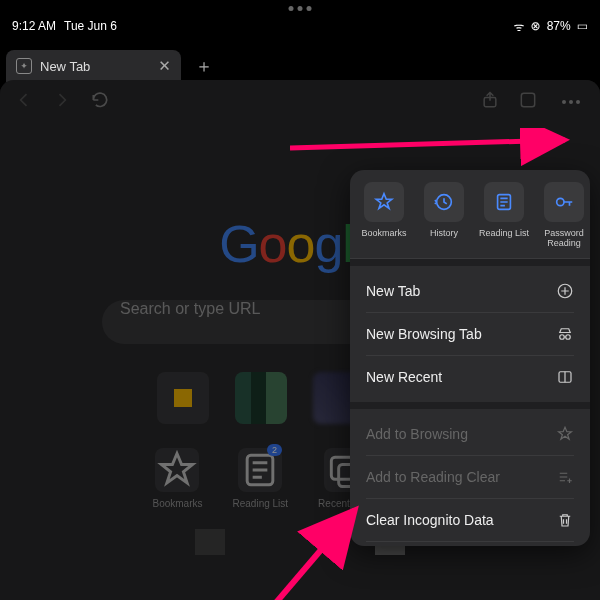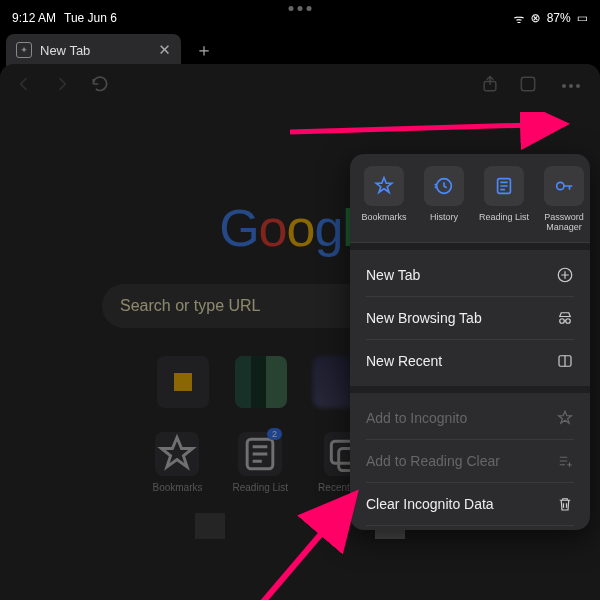--- a/index.html
+++ b/index.html
@@ -1,35 +1,35 @@
 <!DOCTYPE html>
 <html><head>
 <meta charset="utf-8">
 <style>
 html,body{margin:0;padding:0;width:600px;height:600px;background:#000;font-family:-apple-system,BlinkMacSystemFont,sans-serif;overflow:hidden;color:#fff}
-.status-bar{height:20px;display:flex;justify-content:space-between;align-items:center;padding:8px 12px;font-size:12px;color:#fff}
+.status-bar{height:20px;display:flex;justify-content:space-between;align-items:center;padding:16px 12px;font-size:12px;color:#fff}
 .status-left{display:flex;align-items:center;gap:8px}
 .status-right{display:flex;align-items:center;gap:6px}
 .tab-strip{height:28px;display:flex;align-items:center;padding:0 6px;gap:8px}
 .tab{display:flex;align-items:center;background:#2a2a2c;border-radius:8px 8px 0 0;padding:4px 10px;gap:8px;height:24px}
 .tab-icon{width:14px;height:14px;border:1.5px solid #888;border-radius:3px;display:flex;align-items:center;justify-content:center;font-size:9px;color:#888}
 .tab-title{font-size:13px;color:#ddd}
 .tab-close{color:#aaa;font-size:15px;margin-left:60px}
 .new-tab-btn{color:#aaa;font-size:18px;margin-left:6px}
 .content{position:relative;background:#2a2a2c;height:552px;border-radius:14px 14px 0 0;margin-top:0}
 .dim-overlay{position:absolute;inset:0;background:rgba(0,0,0,0.45);border-radius:14px 14px 0 0}
 .toolbar{height:44px;display:flex;align-items:center;padding:0 14px;gap:18px;color:#777}
 .toolbar .spacer{flex:1}
 .toolbar svg{width:20px;height:20px}
 .more-btn{display:flex;gap:3px;align-items:center;padding:6px;border-radius:6px}
 .dot{width:4px;height:4px;border-radius:50%;background:#999}
 .page{position:relative;padding-top:90px;text-align:center}
 .google-logo{font-size:52px;font-weight:500;letter-spacing:-1px}
 .g-b{color:#4285F4}.g-r{color:#EA4335}.g-y{color:#FBBC05}.g-g{color:#34A853}
-.search-bar{margin:26px auto 0;width:360px;height:44px;background:#3b3b3d;border-radius:22px;display:flex;align-items:center;padding:0 18px;color:#fef9c3;font-size:16px}
+.search-bar{margin:26px auto 0;width:360px;height:44px;background:#3b3b3d;border-radius:22px;display:flex;align-items:flex-start;padding:0 18px;color:#a3a3a3;font-size:16px}
 .shortcuts{display:flex;justify-content:center;gap:26px;margin-top:28px}
 .sc-tile{width:52px;height:52px;background:#3a3a3c;border-radius:8px;display:flex;align-items:center;justify-content:center}
 .sc-tile.yellow::after{content:"";width:18px;height:18px;background:#FBBC05}
 .sc-tile.multi{background:linear-gradient(90deg,#2d5a4a 30%,#1a3a2a 30% 60%,#4a7a5a 60%)}
 .sc-tile.blur{filter:blur(2px);background:linear-gradient(45deg,#4a4a6a,#2a2a4a)}
 .bottom-row{display:flex;justify-content:center;gap:30px;margin-top:24px}
 .br-item{display:flex;flex-direction:column;align-items:center;gap:6px;position:relative}
 .br-icon{width:44px;height:44px;background:#3a3a3c;border-radius:8px;display:flex;align-items:center;justify-content:center;color:#ccc}
 .br-label{font-size:10px;color:#999}
 .badge{position:absolute;top:-4px;right:6px;background:#3a7aff;color:#fff;border-radius:8px;font-size:9px;padding:1px 5px}
@@ -202,21 +202,21 @@
           </div>
         <span class="mt-label">Reading List</span>
       </div>
       <div class="mt-item">
         <div class="mt-icon">
             <svg viewBox="0 0 24 24">
               <circle cx="8" cy="12" r="4"></circle>
               <path d="M12 12h9M18 12v4"></path>
             </svg>
           </div>
-        <span class="mt-label">Password Manager</span>
+        <span class="mt-label">Password Reading</span>
       </div>
     </div>
     <div class="hr-full"></div>
     <div class="menu-section">
       <div class="menu-row">
         <span>New Tab</span>
         <svg viewBox="0 0 24 24">
             <circle cx="12" cy="12" r="9"></circle>
             <path d="M12 7v10M7 12h10"></path>
           </svg>
@@ -236,21 +236,21 @@
         <span>New Recent</span>
         <svg viewBox="0 0 24 24">
             <rect x="4" y="5" width="16" height="14" rx="2"></rect>
             <path d="M12 5v14"></path>
           </svg>
       </div>
     </div>
     <div class="hr-full"></div>
     <div class="menu-section">
       <div class="menu-row disabled">
-        <span>Add to Incognito</span>
+        <span>Add to Browsing</span>
         <svg viewBox="0 0 24 24">
             <path d="M12 3l2.5 6h6l-5 4 2 6-5.5-4-5.5 4 2-6-5-4h6z"></path>
           </svg>
       </div>
       <div class="hr"></div>
       <div class="menu-row disabled">
         <span>Add to Reading Clear</span>
         <svg viewBox="0 0 24 24">
             <path d="M5 7h10M5 12h10M5 17h7M18 14v6M15 17h6"></path>
           </svg>

